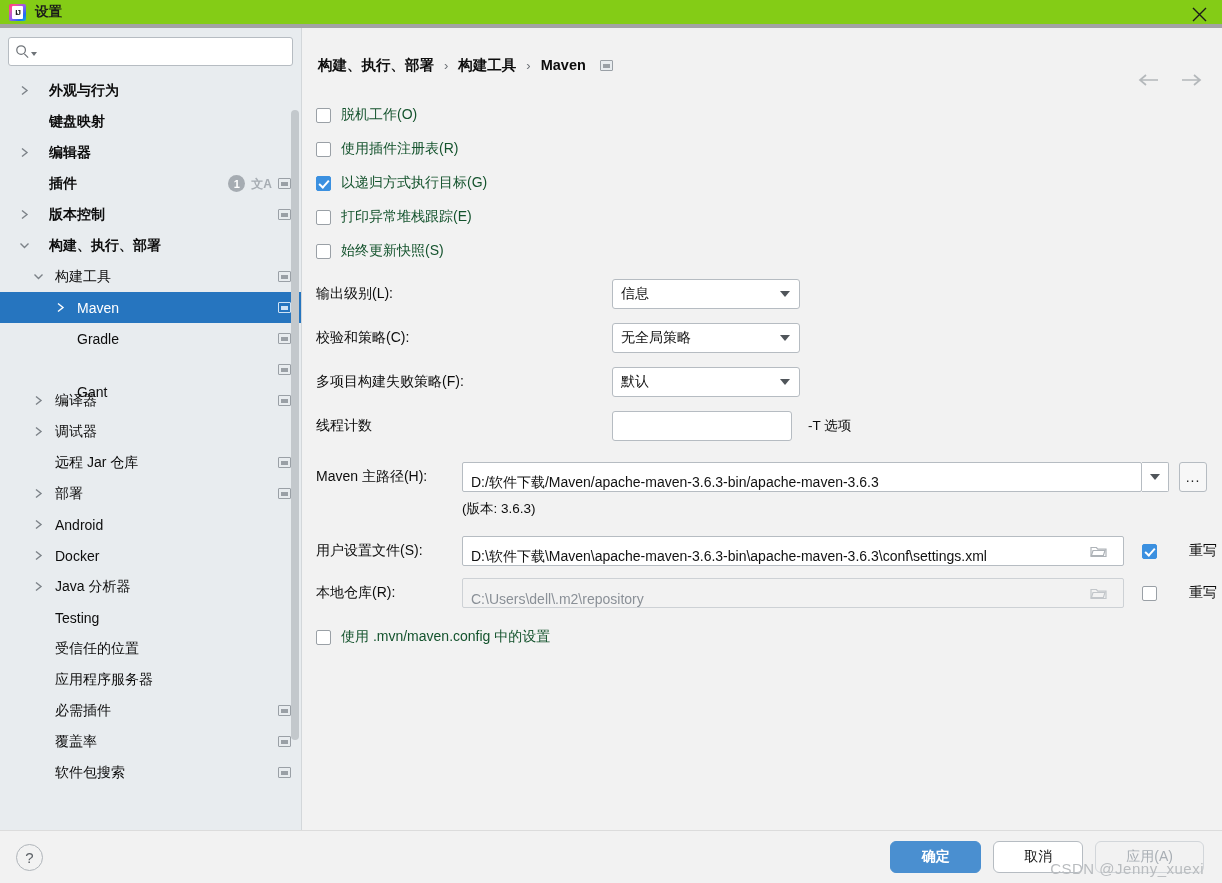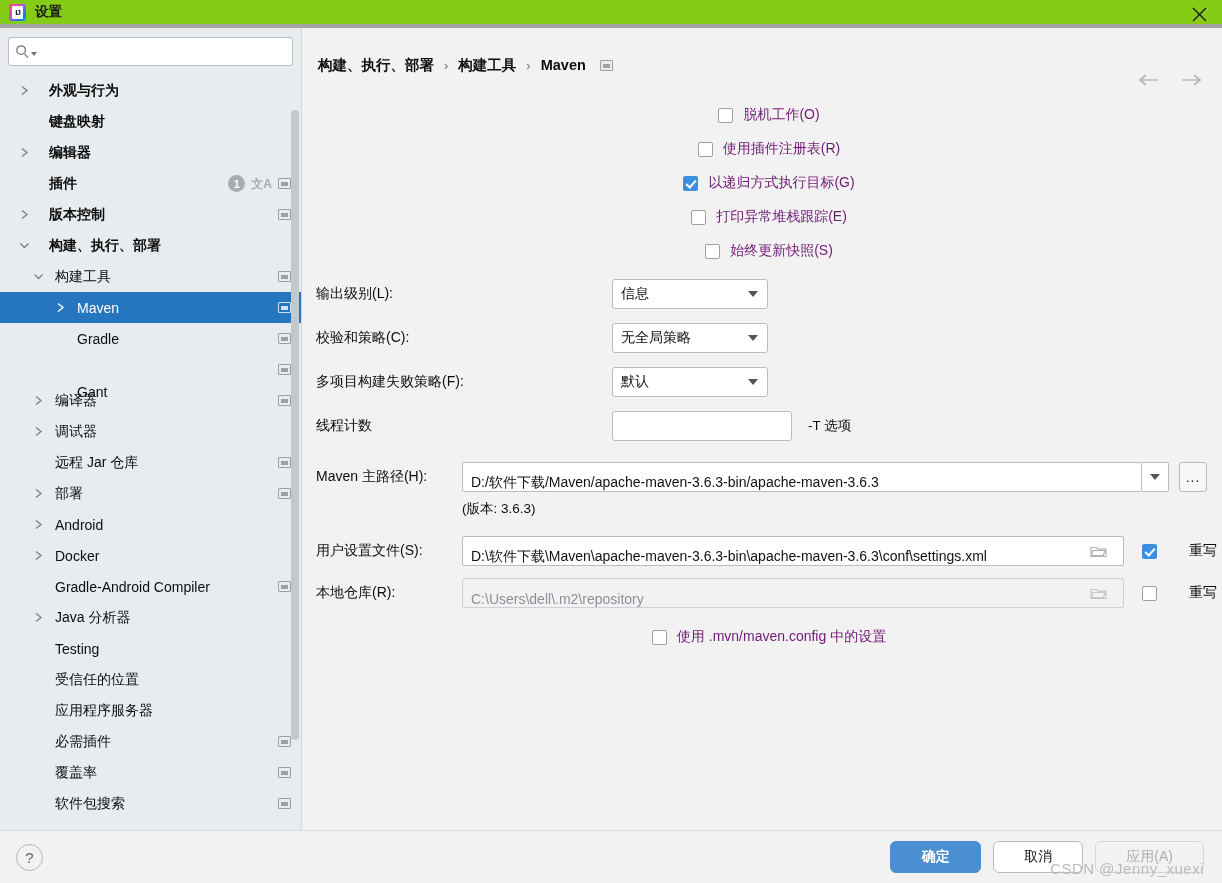--- a/index.html
+++ b/index.html
@@ -151,21 +151,21 @@
   .nav-arrows {
     position: absolute; right: 20px; top: 45px;
     display: flex; gap: 20px; align-items: center;
   }
   .nav-arrows .na { cursor: pointer; }
 
   .content { padding: 14px 0 0 14px; }
 
   .cb-row {
     display: flex; align-items: center; height: 34px;
-    font-size: 14px; color: #701a75; justify-content: center;
+    font-size: 14px; color: #14532d;
   }
   .cbox {
     width: 15px; height: 15px; flex: 0 0 15px;
     border: 1px solid #9aa0a6; background: #fff;
     border-radius: 2px; margin-right: 10px; position: relative;
   }
   .cbox.checked { background: #3b90e0; border-color: #3b90e0; }
   .cbox.checked::after {
     content: ""; position: absolute;
     left: 4px; top: 1px; width: 4px; height: 8px;
@@ -175,21 +175,21 @@
 
   .form-row {
     display: flex; align-items: center;
     height: 44px;
   }
   .form-label {
     font-size: 14px; color: #0d0d0d;
     width: 296px; flex: 0 0 296px;
   }
   .combo {
-    width: 156px; height: 30px;
+    width: 188px; height: 30px;
     background: #fff; border: 1px solid #b6bcc2; border-radius: 3px;
     display: flex; align-items: center; padding: 0 8px;
     font-size: 14px; color: #111; position: relative;
   }
   .combo .caret {
     position: absolute; right: 9px; top: 50%;
     transform: translateY(-50%);
     width: 0; height: 0;
     border-left: 5px solid transparent;
     border-right: 5px solid transparent;
@@ -489,32 +489,20 @@
             <span class="arrow">
               <svg width="9" height="11" viewBox="0 0 9 11">
                 <path d="M2 1.5 L7 5.5 L2 9.5" stroke="#7c8288" stroke-width="1.4" fill="none"></path>
               </svg>
             </span>
             <span class="tree-label" style="margin-left: 8px;">Docker</span>
             <span class="row-right"></span>
           </div>
           <div class="tree-row">
             <span style="width: 30px; flex: 0 0 30px;"></span>
-            <span class="arrow blank">
-              <svg width="9" height="11" viewBox="0 0 9 11">
-                <path d="M2 1.5 L7 5.5 L2 9.5" stroke="#7c8288" stroke-width="1.4" fill="none"></path>
-              </svg>
-            </span>
-            <span class="tree-label" style="margin-left: 8px;">Gradle-Android Compiler</span>
-            <span class="row-right">
-              <span class="mini-icon"></span>
-            </span>
-          </div>
-          <div class="tree-row">
-            <span style="width: 30px; flex: 0 0 30px;"></span>
             <span class="arrow">
               <svg width="9" height="11" viewBox="0 0 9 11">
                 <path d="M2 1.5 L7 5.5 L2 9.5" stroke="#7c8288" stroke-width="1.4" fill="none"></path>
               </svg>
             </span>
             <span class="tree-label" style="margin-left: 8px;">Java 分析器</span>
             <span class="row-right"></span>
           </div>
           <div class="tree-row">
             <span style="width: 30px; flex: 0 0 30px;"></span>

